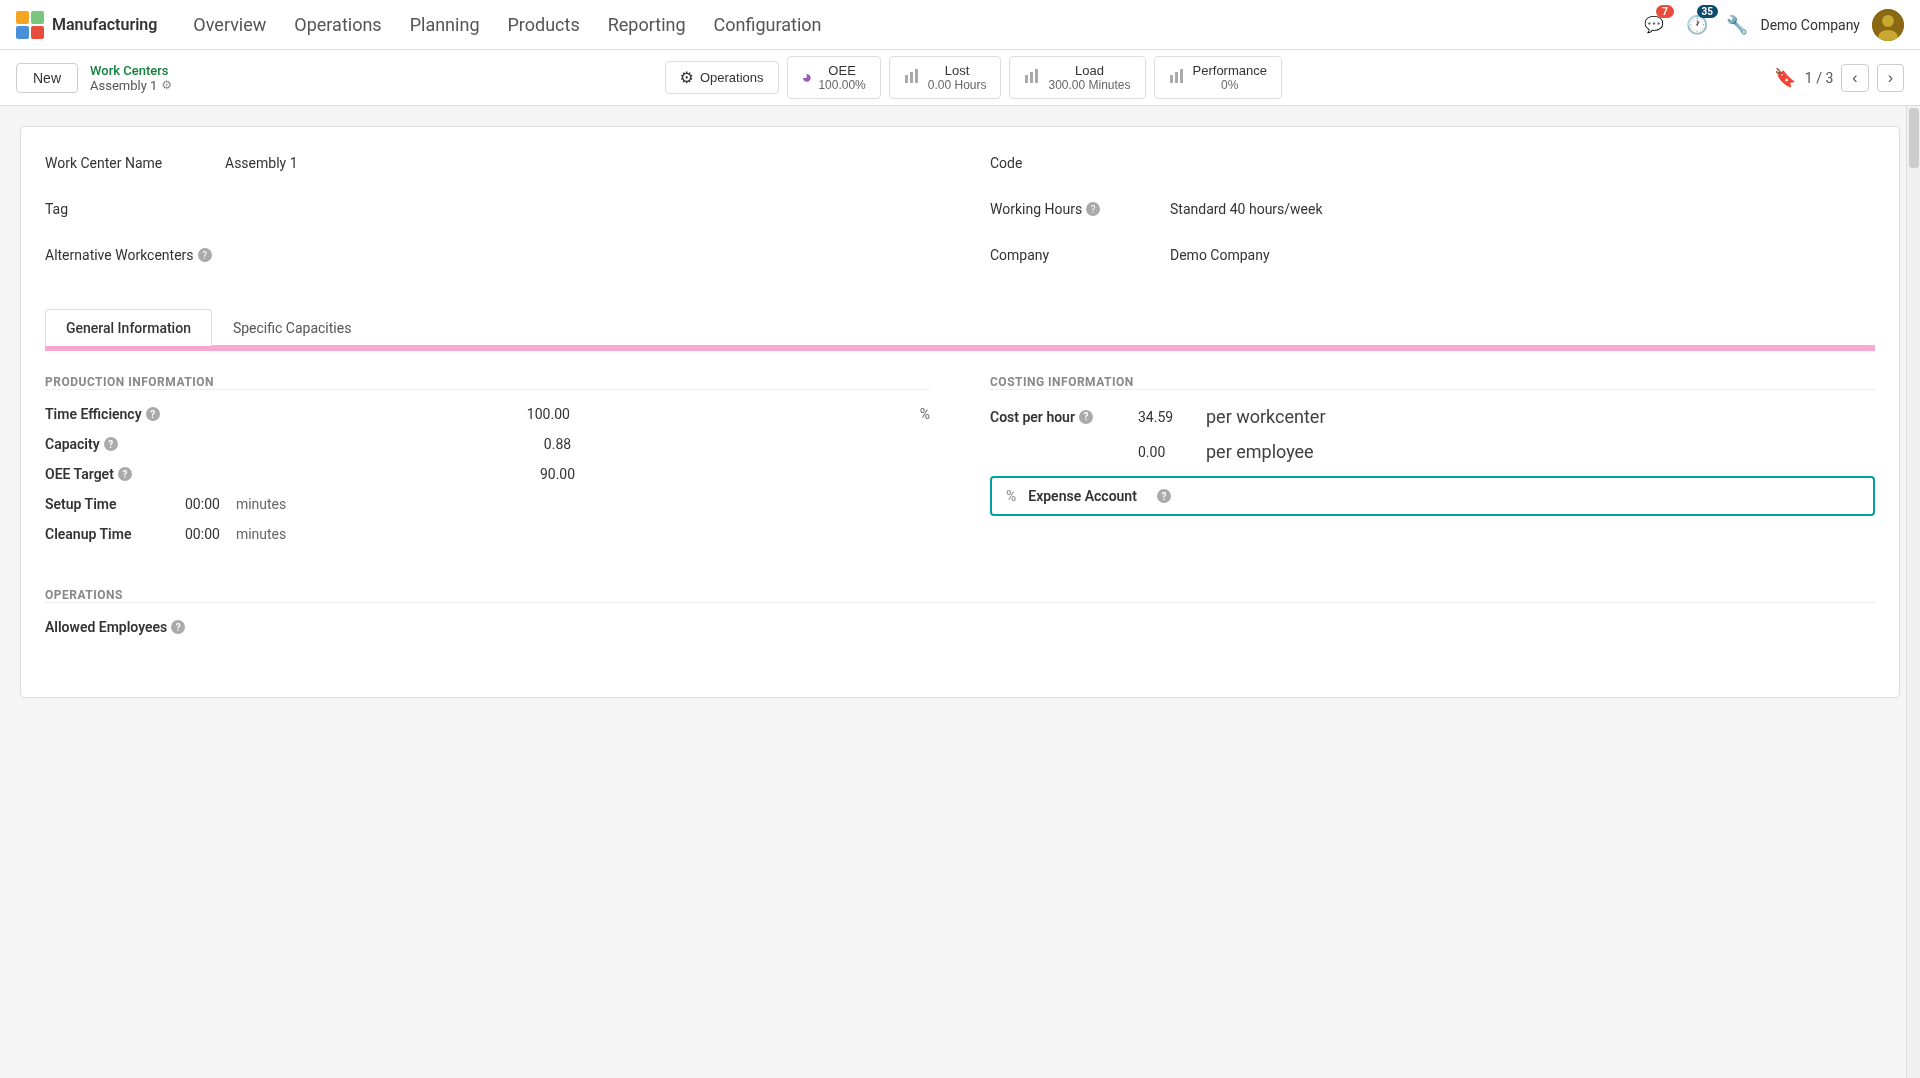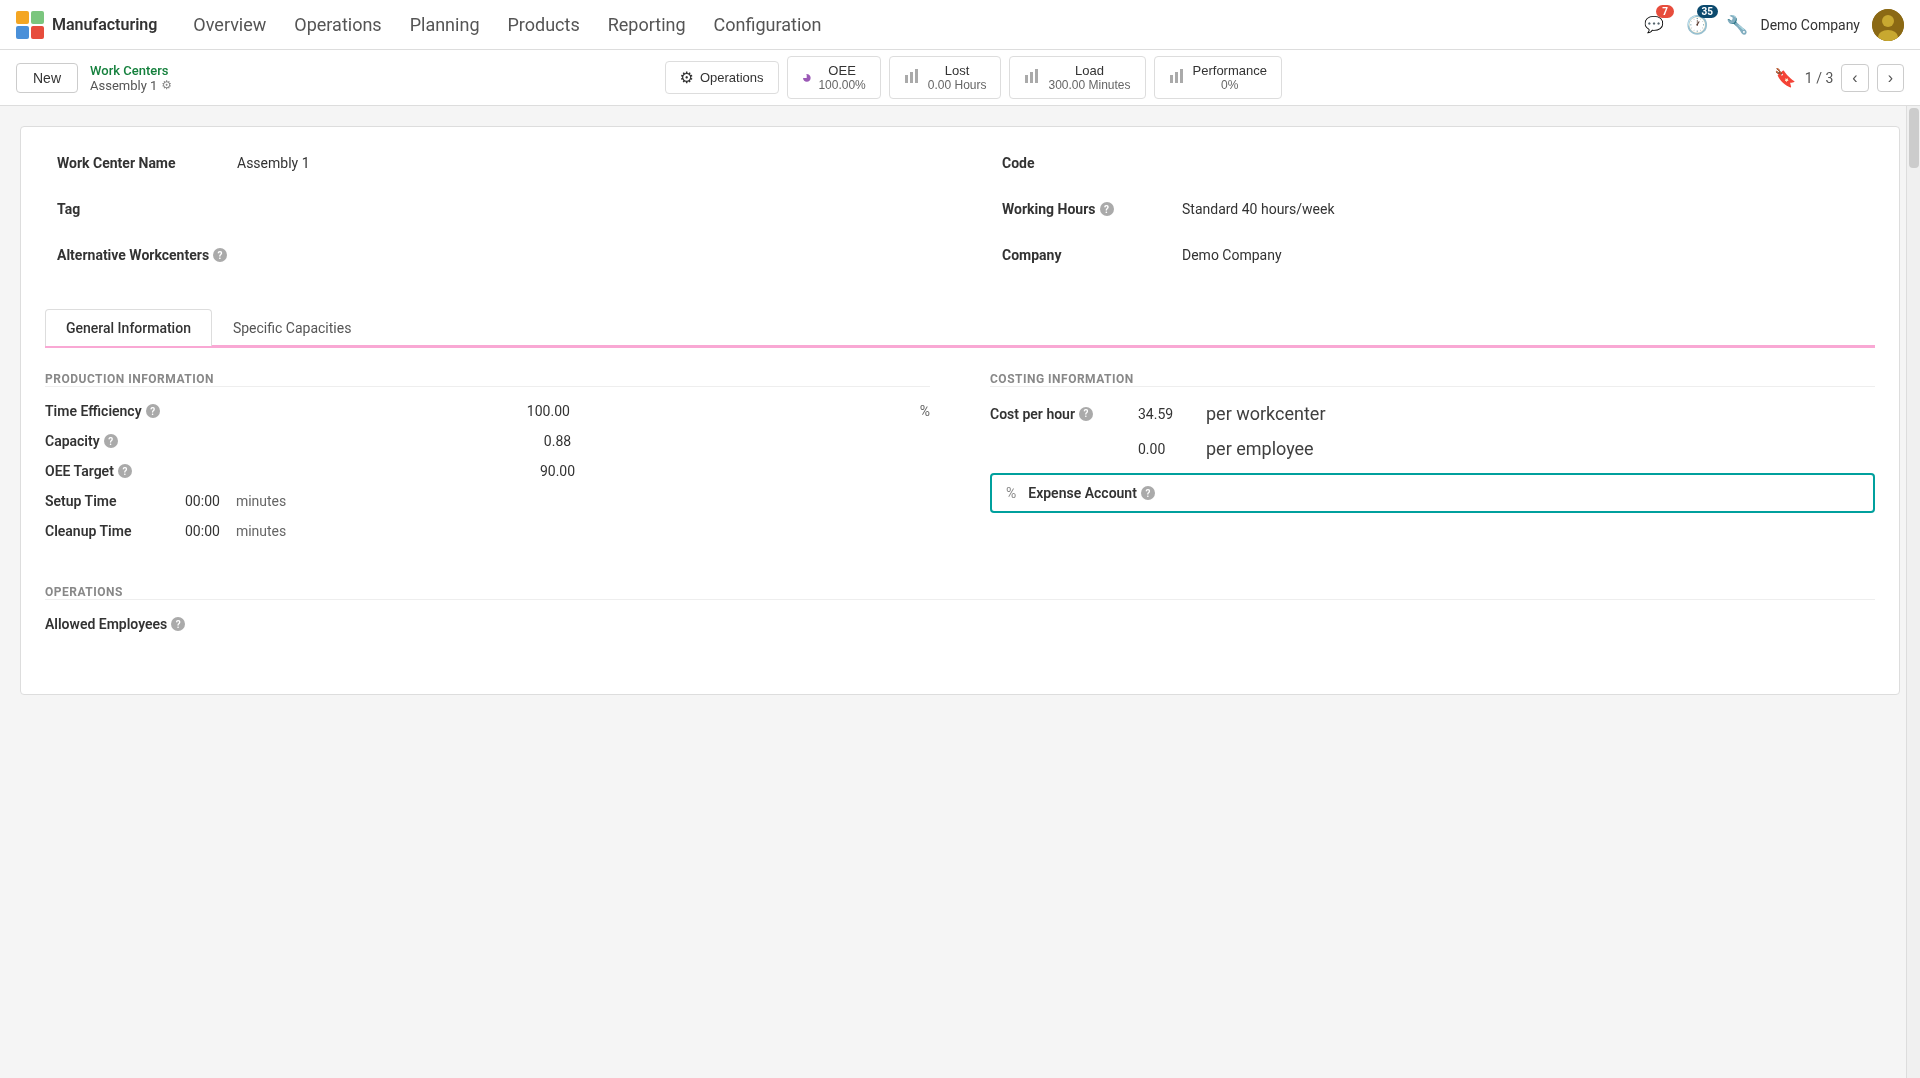--- a/index.html
+++ b/index.html
@@ -204,29 +204,28 @@
       border-radius: 4px;
       padding: 24px;
     }
     .field-row {
       display: flex;
       align-items: flex-start;
       margin-bottom: 14px;
       min-height: 32px;
     }
     .field-label {
-      font-weight: 700;
+      font-weight: 400;
       color: #333;
       min-width: 180px;
       padding-top: 4px;
       font-size: 14px;
       display: flex;
       align-items: center;
       gap: 4px;
-      margin-left: 12px;
     }
     .field-value {
       color: #333;
       font-size: 14px;
       padding-top: 4px;
     }
     .help-icon {
       color: #aaa;
       font-size: 11px;
       cursor: pointer;
@@ -237,21 +236,21 @@
       height: 14px;
       display: inline-flex;
       align-items: center;
       justify-content: center;
       font-size: 10px;
     }
 
     
     .tabs {
       display: flex;
-      border-bottom: 3px solid #f9a8d4;
+      border-bottom: 6px solid #f9a8d4;
       margin: 20px 0 0 0;
     }
     .tab {
       padding: 10px 20px;
       cursor: pointer;
       font-size: 14px;
       color: #555;
       border: 1px solid transparent;
       border-bottom: none;
       margin-bottom: -1px;
@@ -353,21 +352,21 @@
       font-size: 14px;
       color: #888;
     }
     .expense-label {
       font-size: 14px;
       font-weight: 600;
       color: #333;
       flex: 1;
       display: flex;
       align-items: center;
-      gap: 4px;
+      gap: 20px;
     }
 
     .time-field {
       display: flex;
       align-items: center;
       gap: 8px;
     }
 
     .scrollbar-track {
       position: fixed;

